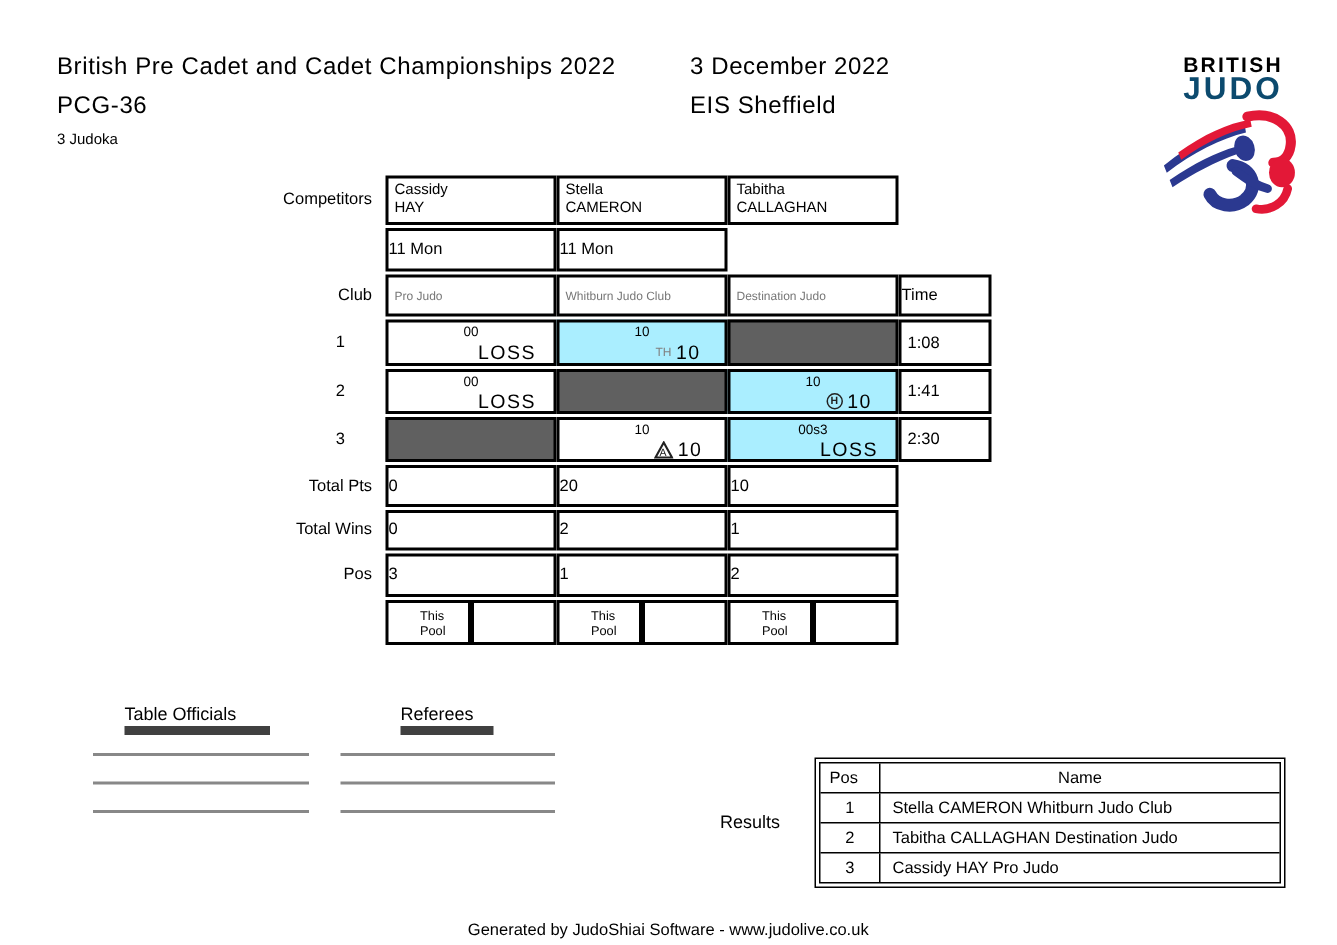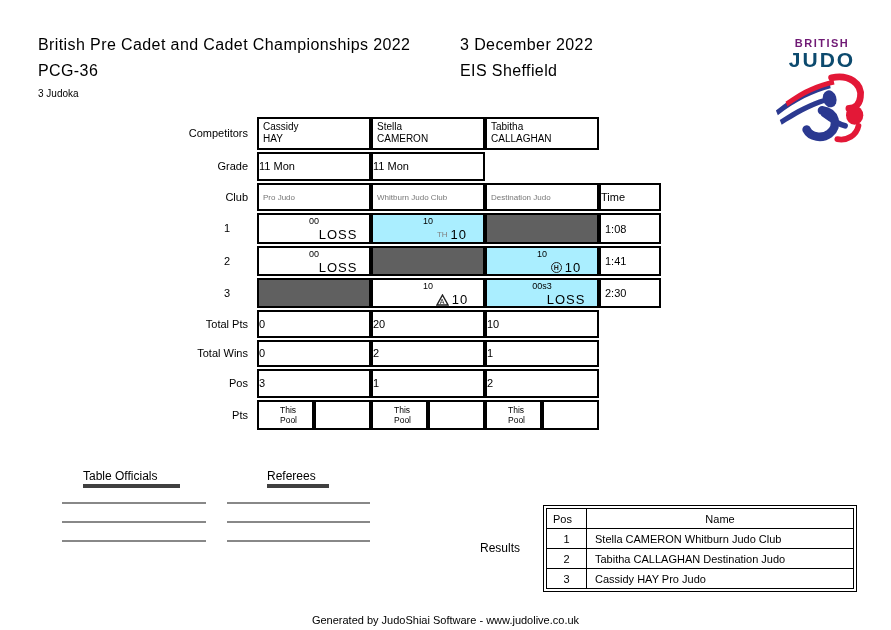--- a/index.html
+++ b/index.html
@@ -5,40 +5,40 @@
   html,body{margin:0;padding:0;background:#fff;}
   .page{position:relative;width:891px;height:630px;background:#fff;overflow:hidden;
         font-family:"Liberation Sans", sans-serif;color:#000;}
   .abs{position:absolute;}
   
   .title{font-size:16px;letter-spacing:.4px;}
   .sub{font-size:16px;letter-spacing:.4px;}
   .judoka{font-size:10px;}
   
   .logo{position:absolute;left:772px;top:36px;width:100px;text-align:center;}
-  .logo .l1{font-size:11px;font-weight:800;letter-spacing:1.5px;color:#701a75;line-height:14px;}
+  .logo .l1{font-size:14px;font-weight:800;letter-spacing:1.5px;color:#000000;line-height:14px;}
   .logo .l2{font-size:21px;font-weight:800;letter-spacing:2px;color:#0c4a6e;line-height:20px;}
   
   .cell{position:absolute;border:2px solid #000;background:#fff;box-sizing:border-box;}
   .nomatch{background:#606060;}
   .bluebg{background:#aaeeff;}
   .rowlabel{position:absolute;left:0;width:248px;text-align:right;font-size:11px;}
   .rowlabel.numlbl{padding-right:18px;box-sizing:border-box;}
   .comp-name{font-size:10px;line-height:12px;padding:2px 4px;}
   .centerval{font-size:11px;}
   .clubname{font-size:8px;color:#777;padding-left:4px;display:flex;align-items:center;height:100%;box-sizing:border-box;}
   .timeval{font-size:11px;padding-left:4px;display:flex;align-items:center;}
   .score-top{font-size:9px;text-align:center;line-height:11px;margin-top:1px;}
   .result-main{font-size:13px;text-align:center;letter-spacing:1px;display:flex;align-items:center;justify-content:center;gap:3px;line-height:15px;padding-left:48px;}
   .icon-th{font-size:8px;color:#808080;letter-spacing:0;}
   .icon-hold{display:inline-flex;align-items:center;justify-content:center;width:11px;height:11px;
              border:1.5px solid #222;border-radius:50%;font-size:7px;font-weight:bold;color:#222;letter-spacing:0;box-sizing:border-box;}
   .thispool{font-size:8.5px;padding-left:21px;display:flex;align-items:center;height:100%;box-sizing:border-box;}
   
-  .sigtitle{font-size:12px;border-bottom:4px solid #404040;padding-bottom:1px;}
+  .sigtitle{font-size:12px;border-bottom:6px solid #404040;padding-bottom:1px;}
   .sigline{position:absolute;height:0;border-top:2px solid #888;}
   
   .results-label{font-size:12px;}
   .results-table{position:absolute;left:543px;top:505px;width:314px;border:1px solid #000;padding:2px;box-sizing:border-box;background:#fff;}
   .rt-inner{border:1px solid #000;}
   .rt-row{display:flex;height:19px;border-top:1px solid #000;font-size:11px;}
   .rt-row:first-child{border-top:none;}
   .rt-pos{width:40px;border-right:1px solid #000;display:flex;align-items:center;justify-content:center;box-sizing:border-box;}
   .rt-name{flex:1;display:flex;align-items:center;padding-left:8px;}
   .rt-head .rt-pos{justify-content:flex-start;padding-left:6px;}
@@ -66,29 +66,27 @@
       <path d="M60 8 C78 4 92 14 90 28 C89 36 84 40 78 40" fill="none" stroke="#e31837" stroke-width="7" stroke-linecap="round"></path>
       <ellipse cx="84" cy="47" rx="9" ry="10" fill="#e31837"></ellipse>
       <path d="M88 58 C86 68 76 74 66 72" fill="none" stroke="#e31837" stroke-width="6" stroke-linecap="round"></path>
       <ellipse cx="58" cy="30" rx="7" ry="9" fill="#2b3990" transform="rotate(-18 58 30)"></ellipse>
       <path d="M50 42 C64 44 68 58 58 66 C50 72 38 70 34 62" fill="none" stroke="#2b3990" stroke-width="9" stroke-linecap="round"></path>
       <path d="M52 46 C60 52 66 56 74 58" fill="none" stroke="#2b3990" stroke-width="6" stroke-linecap="round"></path>
     </svg>
   </div>
 
   <div class="rowlabel" style="top:117px;line-height:33px;">Competitors</div>
-  <div class="rowlabel" style="top:152px;line-height:29px;">Grade</div>
   <div class="rowlabel" style="top:183px;line-height:28px;">Club</div>
   <div class="rowlabel numlbl" style="top:213px;line-height:31px;">1</div>
   <div class="rowlabel numlbl" style="top:246px;line-height:30px;">2</div>
   <div class="rowlabel numlbl" style="top:278px;line-height:30px;">3</div>
   <div class="rowlabel" style="top:310px;line-height:28px;">Total Pts</div>
   <div class="rowlabel" style="top:340px;line-height:27px;">Total Wins</div>
   <div class="rowlabel" style="top:369px;line-height:29px;">Pos</div>
-  <div class="rowlabel" style="top:400px;line-height:30px;">Pts</div>
 
   <div class="cell" style="left:257px;top:117px;width:114px;height:33px;">
     <div class="comp-name"><span>Cassidy</span><br>
     <span>HAY</span></div>
   </div>
   <div class="cell" style="left:371px;top:117px;width:114px;height:33px;">
     <div class="comp-name"><span>Stella</span><br>
     <span>CAMERON</span></div>
   </div>
   <div class="cell" style="left:485px;top:117px;width:114px;height:33px;">

